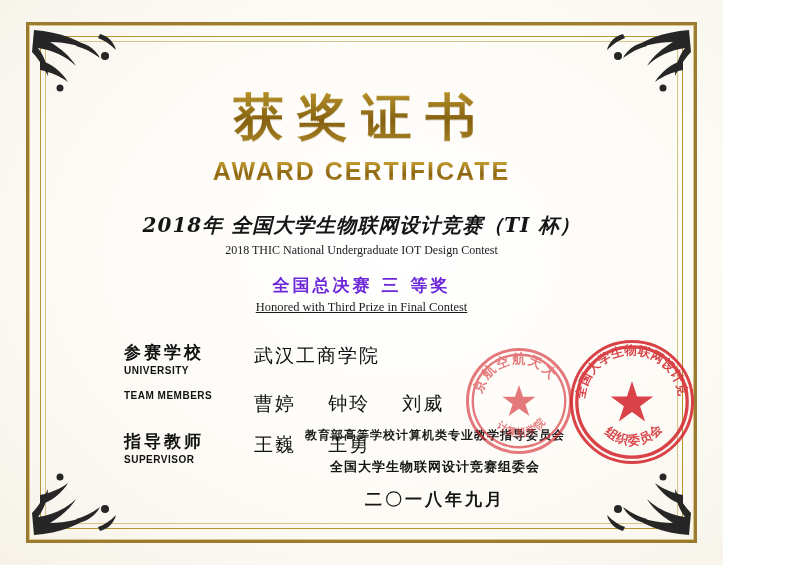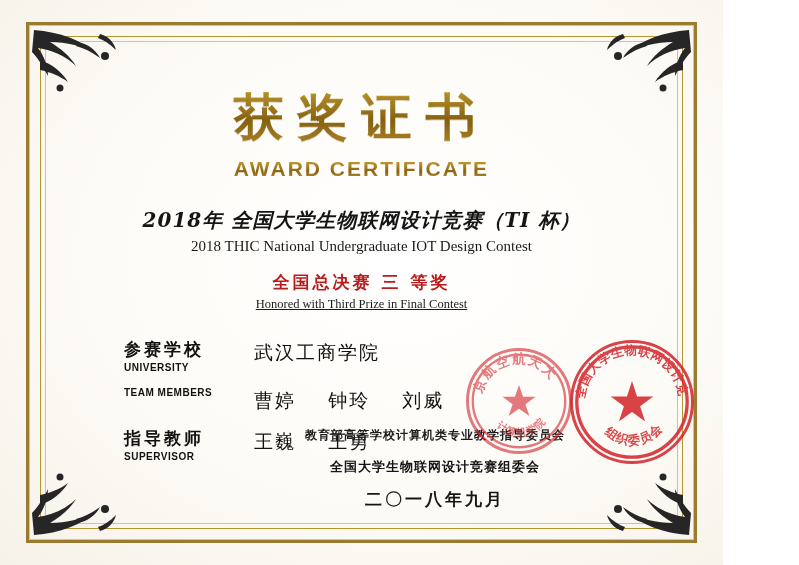--- a/index.html
+++ b/index.html
@@ -76,21 +76,21 @@
     -webkit-background-clip: text;
     background-clip: text;
     color: transparent;
     text-shadow: 0 1px 0 rgba(120,90,20,0.25);
   }
   .title-en {
     text-align: center;
     margin-top: 6px;
     font-family: "Liberation Sans", sans-serif;
     font-weight: bold;
-    font-size: 21px;
+    font-size: 25px;
     letter-spacing: 2px;
     background: linear-gradient(180deg, #d9b23c 0%, #8a6310 60%, #c79c32 100%);
     -webkit-background-clip: text;
     background-clip: text;
     color: transparent;
   }
 
   .contest-cn {
     text-align: center;
     margin-top: 26px;
@@ -98,30 +98,30 @@
     font-weight: bold;
     font-style: italic;
     font-size: 20px;
     color: #151515;
     letter-spacing: 1px;
   }
   .contest-en {
     text-align: center;
     margin-top: 4px;
     font-family: "Liberation Serif", serif;
-    font-size: 15px;
+    font-size: 12px;
     color: #1a1a1a;
   }
   .prize-cn {
     text-align: center;
     margin-top: 16px;
     font-family: "DejaVu Serif", serif;
     font-weight: bold;
     font-size: 17px;
-    color: #b91c1c;
+    color: #6d28d9;
     letter-spacing: 3px;
   }
   .prize-en {
     text-align: center;
     margin-top: 3px;
     font-family: "Liberation Serif", serif;
     font-size: 12.5px;
     color: #1a1a1a;
     text-decoration: underline;
   }

